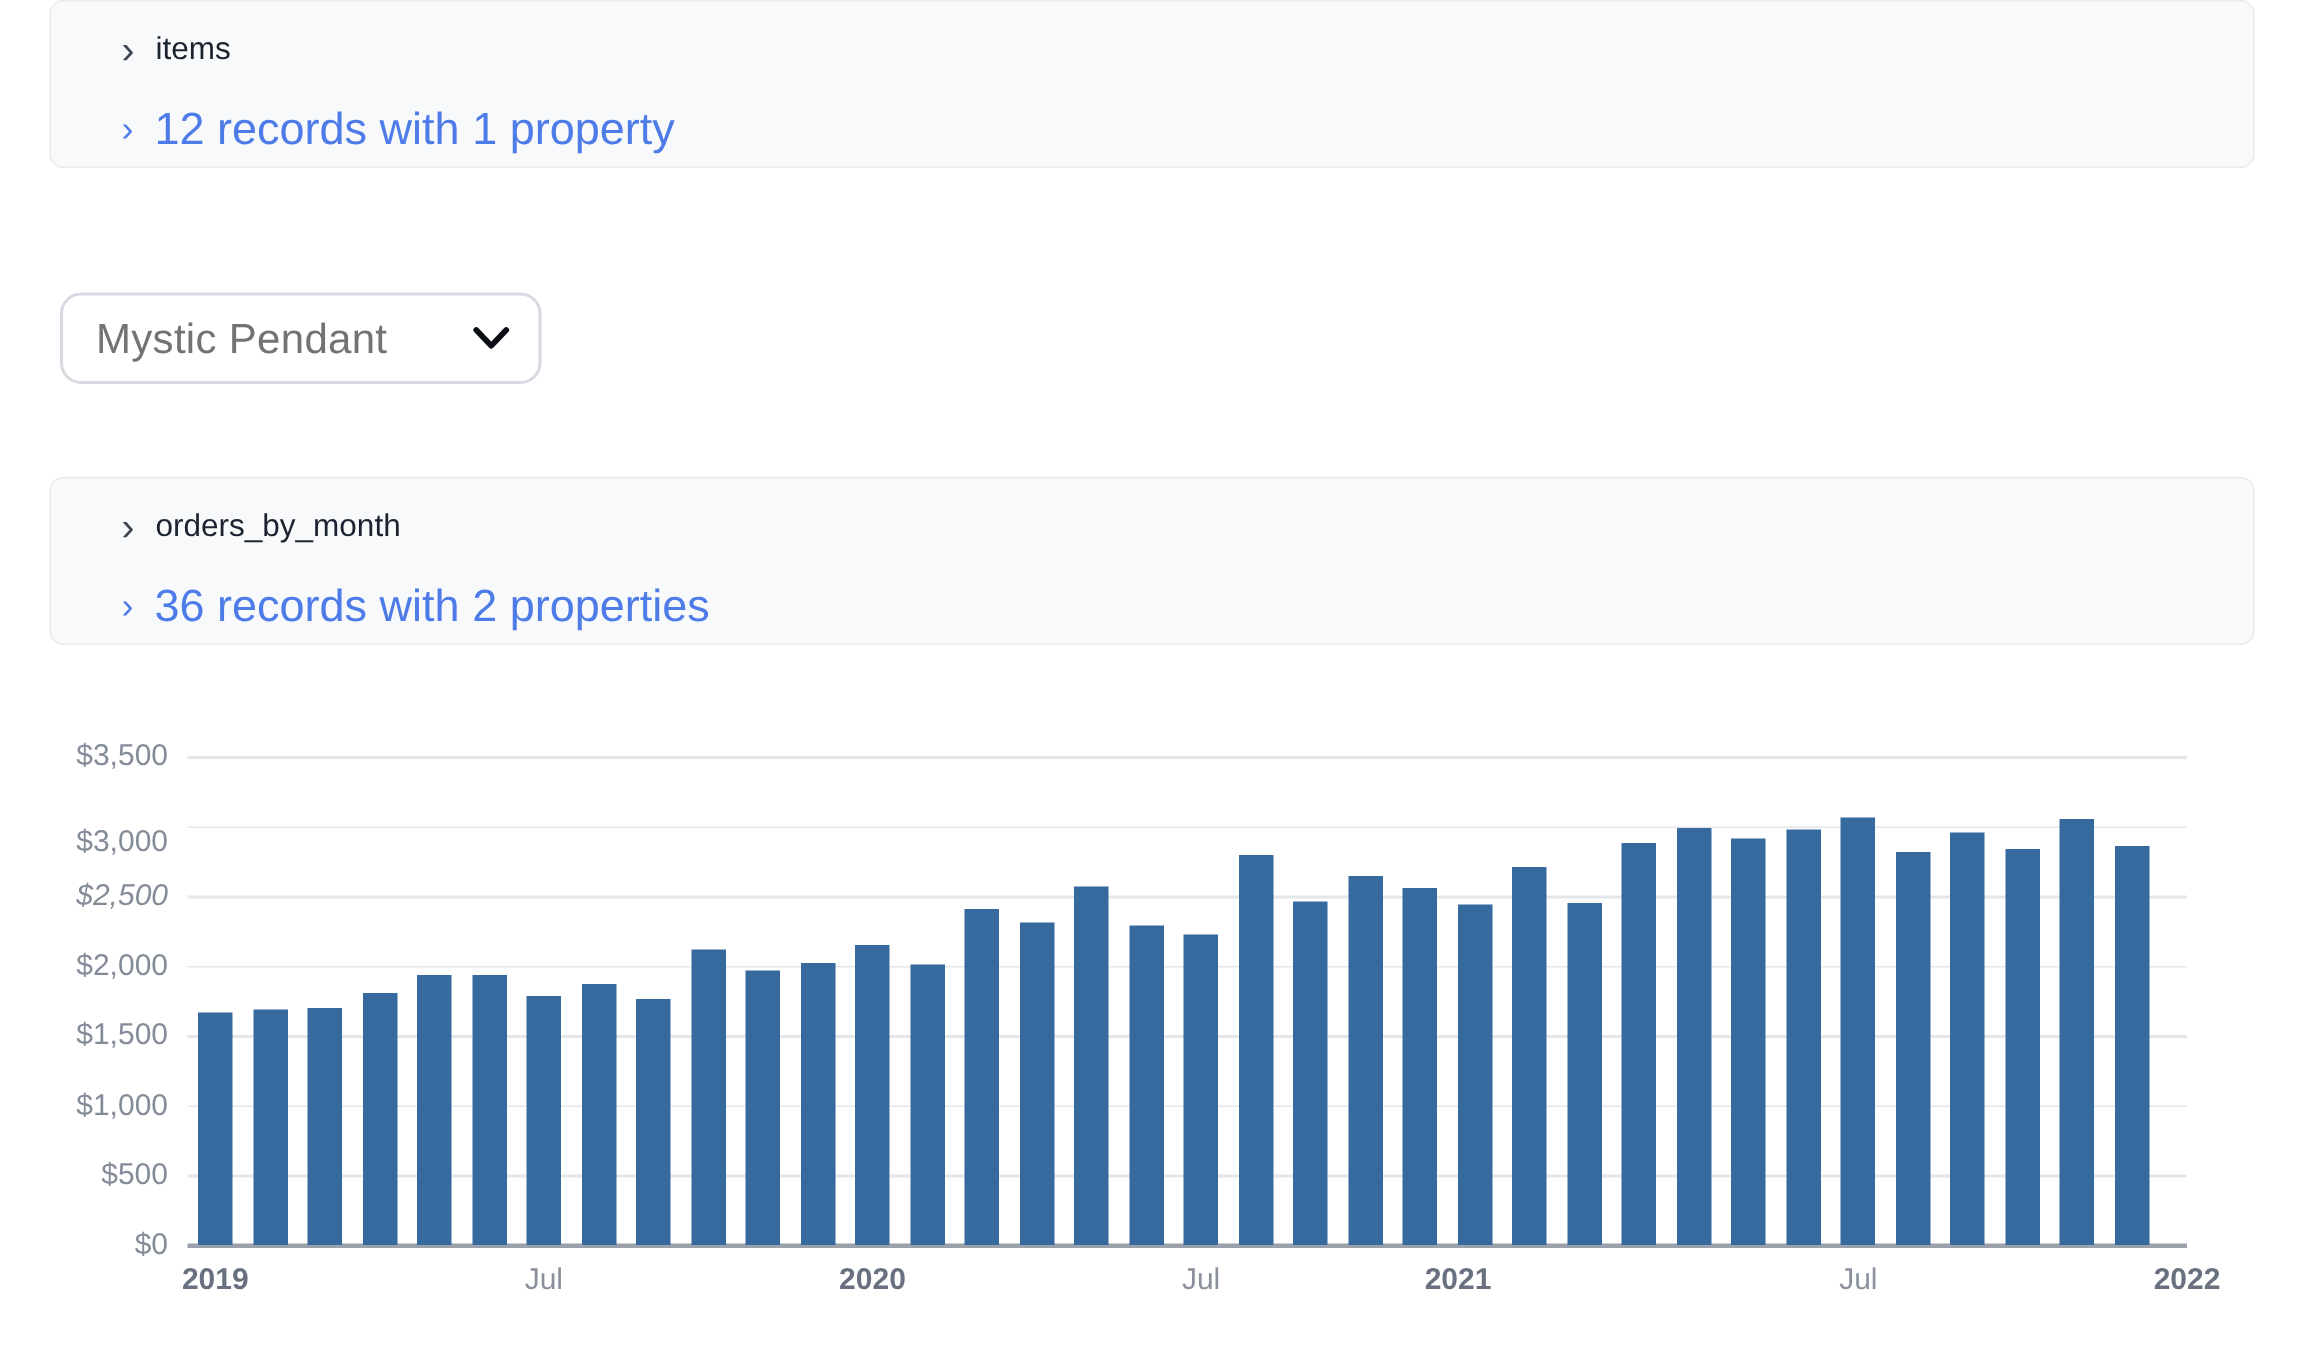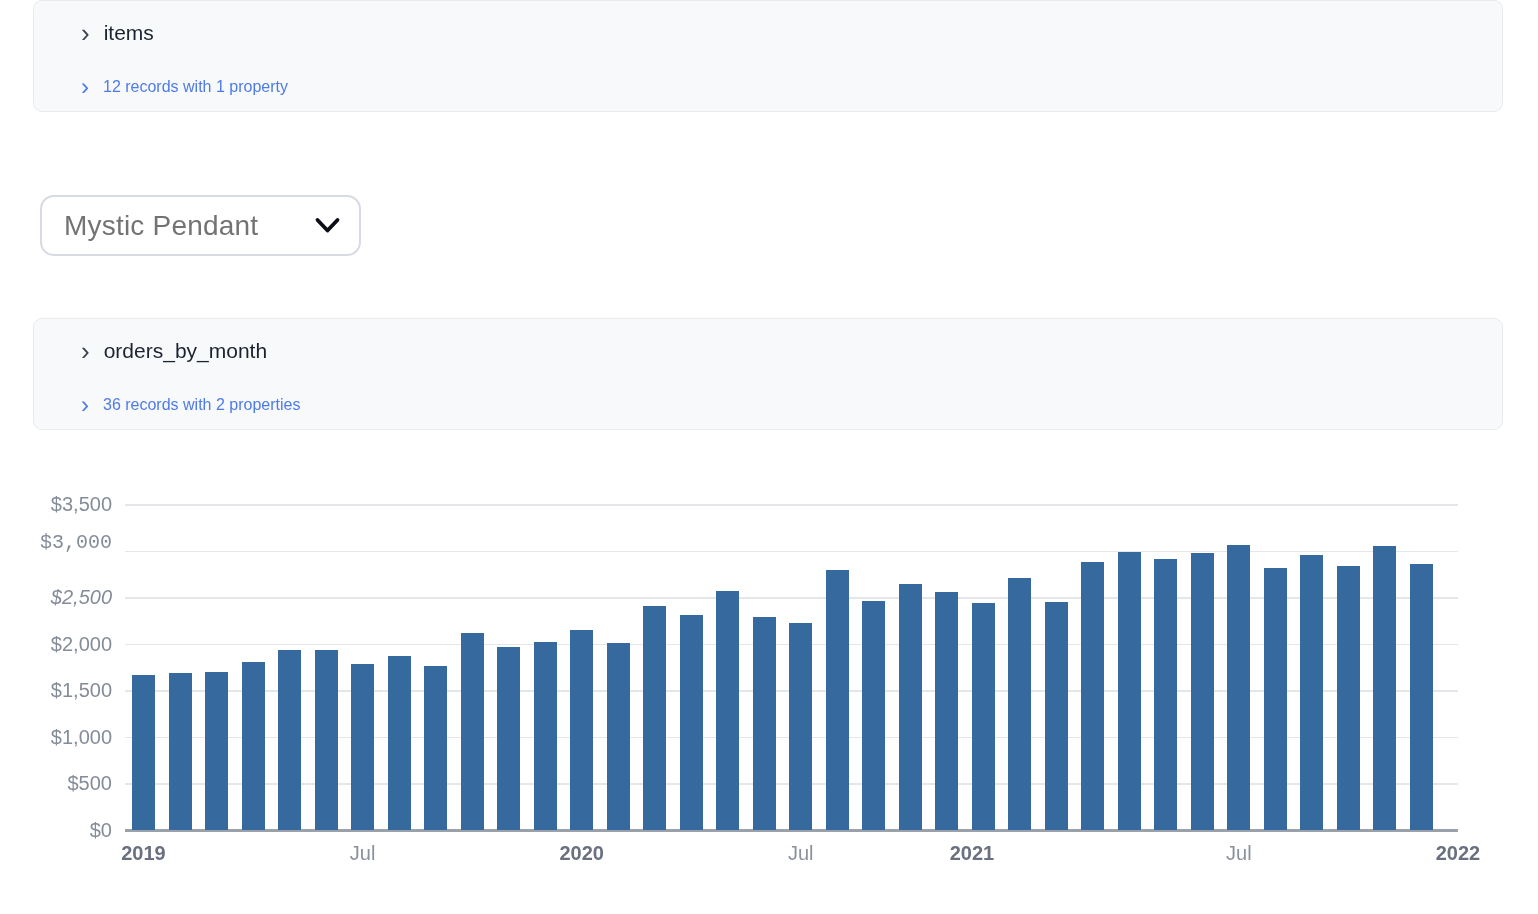--- a/index.html
+++ b/index.html
@@ -14,21 +14,21 @@
   }
   .panel-row {
     position:absolute; left:47px; display:flex; align-items:center;
     gap:14px; height:28px; white-space:nowrap;
   }
   .row-title { top:18px; cursor:pointer; }
   .row-summary { top:72px; cursor:pointer; }
   .chev { font-size:26px; line-height:22px; color:#3c4452; font-weight:400; }
   .title-text { font-size:21px; color:#1b2330; }
   .row-summary .chev { color:#4d7be8; font-size:24px; }
-  .summary-text { font-size:16px; color:#4d7be8; }
+  .summary-text { font-size:30px; color:#4d7be8; }
 
   .dropdown {
     position:absolute; left:40px; top:195px; width:321px; height:61px;
     background:#ffffff; border:2px solid #d7dbe1; border-radius:14px;
     display:flex; align-items:center; padding:0 18px 0 22px; cursor:pointer;
   }
   .dropdown-label { font-size:28px; color:#737373; flex:1; letter-spacing:0.2px; }
 
   .chart { position:absolute; left:0; top:460px; width:1330px; height:450px; }
   .gridline { position:absolute; height:1.5px; background:#e4e6ea; }
@@ -73,21 +73,21 @@
   <div class="panel-row row-summary">
     <span class="chev">›</span>
     <span class="summary-text">36 records with 2 properties</span>
   </div>
 </div>
 
 <div class="chart">
     <div class="gridline" style="left: 125px; width: 1333px; top: 44px; background: rgb(228, 230, 234);"></div>
     <div class="ytick" style="top: 31px; color: rgb(133, 140, 153);">$3,500</div>
     <div class="gridline" style="left: 125px; width: 1333px; top: 90.5714px; background: rgb(228, 230, 234);"></div>
-    <div class="ytick" style="top: 70px; color: rgb(133, 140, 153); font-family: Liberation Mono, monospace;">$3,000</div>
+    <div class="ytick" style="top: 88px; color: rgb(133, 140, 153);">$3,000</div>
     <div class="gridline" style="left: 125px; width: 1333px; top: 137.143px; background: rgb(228, 230, 234);"></div>
     <div class="ytick" style="top: 124.143px; color: rgb(133, 140, 153); font-style: italic;">$2,500</div>
     <div class="gridline" style="left: 125px; width: 1333px; top: 183.714px; background: rgb(228, 230, 234);"></div>
     <div class="ytick" style="top: 170.714px; color: rgb(133, 140, 153);">$2,000</div>
     <div class="gridline" style="left: 125px; width: 1333px; top: 230.286px; background: rgb(228, 230, 234);"></div>
     <div class="ytick" style="top: 217.286px; color: rgb(133, 140, 153);">$1,500</div>
     <div class="gridline" style="left: 125px; width: 1333px; top: 276.857px; background: rgb(228, 230, 234);"></div>
     <div class="ytick" style="top: 263.857px; color: rgb(133, 140, 153);">$1,000</div>
     <div class="gridline" style="left: 125px; width: 1333px; top: 323.429px; background: rgb(228, 230, 234);"></div>
     <div class="ytick" style="top: 310.429px; color: rgb(133, 140, 153);">$500</div>

